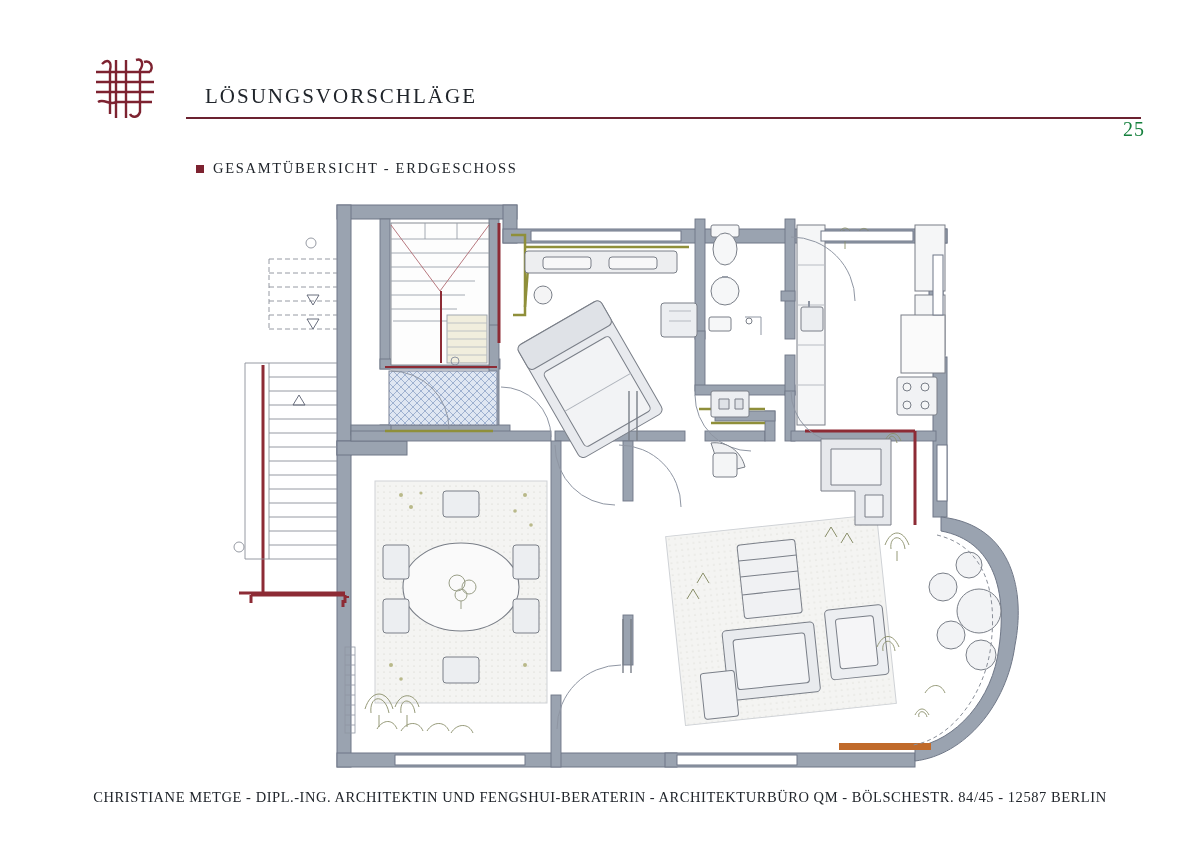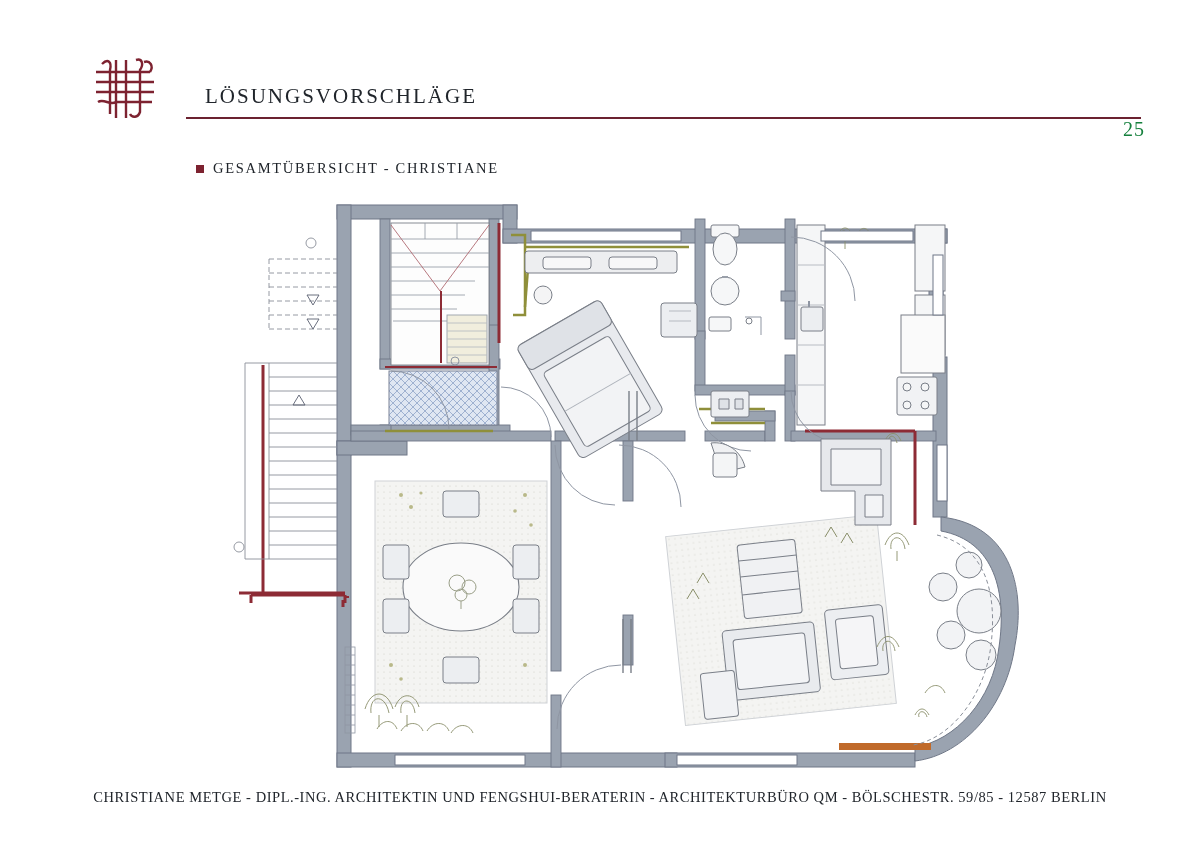--- a/index.html
+++ b/index.html
@@ -44,21 +44,21 @@
       </g>
     </svg>
   </div>
 
   <div class="header-title">LÖSUNGSVORSCHLÄGE</div>
   <div class="page-num">25</div>
   <div class="header-rule"></div>
 
   <div class="subtitle-row">
     <span class="bullet"></span>
-    <span class="subtitle">GESAMTÜBERSICHT - CHRISTIANE</span>
+    <span class="subtitle">GESAMTÜBERSICHT - ERDGESCHOSS</span>
   </div>
 
   <div class="plan">
     <svg width="840" height="575" viewBox="0 0 840 575">
 
       <defs>
         <pattern id="tilehatch" width="8" height="8" patternUnits="userSpaceOnUse">
           <rect width="8" height="8" fill="#dfe6f2"></rect>
           <path d="M0 0 L8 8 M8 0 L0 8" stroke="#8fa3c8" stroke-width="0.8"></path>
         </pattern>
@@ -427,14 +427,14 @@
 
       <g stroke="#8a8f6a" stroke-width="0.9" fill="none">
         <g transform="translate(690,510)">
           <path d="M0 10 C4 2 10 2 14 10 M4 12 C2 6 10 4 12 12"></path>
         </g>
       </g>
 
     </svg>
   </div>
 
-  <div class="footer">CHRISTIANE METGE - DIPL.-ING. ARCHITEKTIN UND FENGSHUI-BERATERIN - ARCHITEKTURBÜRO QM - BÖLSCHESTR. 59/85 - 12587 BERLIN</div>
+  <div class="footer">CHRISTIANE METGE - DIPL.-ING. ARCHITEKTIN UND FENGSHUI-BERATERIN - ARCHITEKTURBÜRO QM - BÖLSCHESTR. 84/45 - 12587 BERLIN</div>
 </div>
 
 </body></html>

